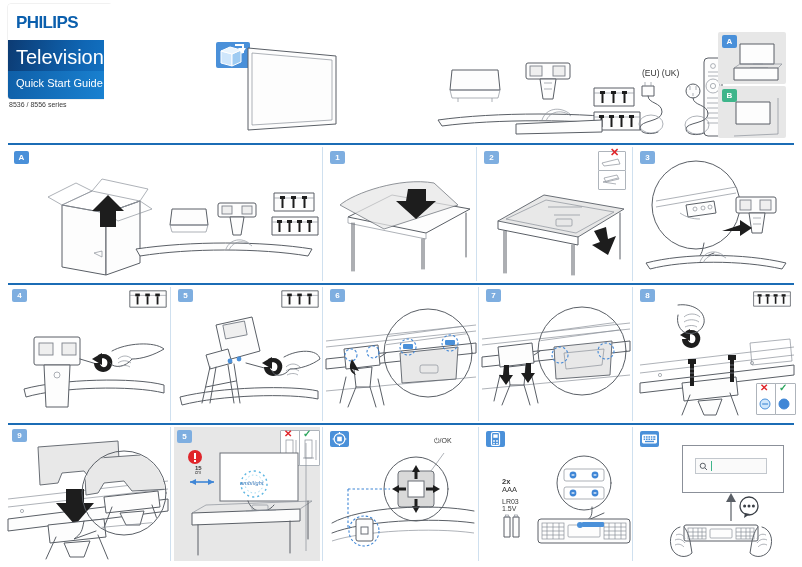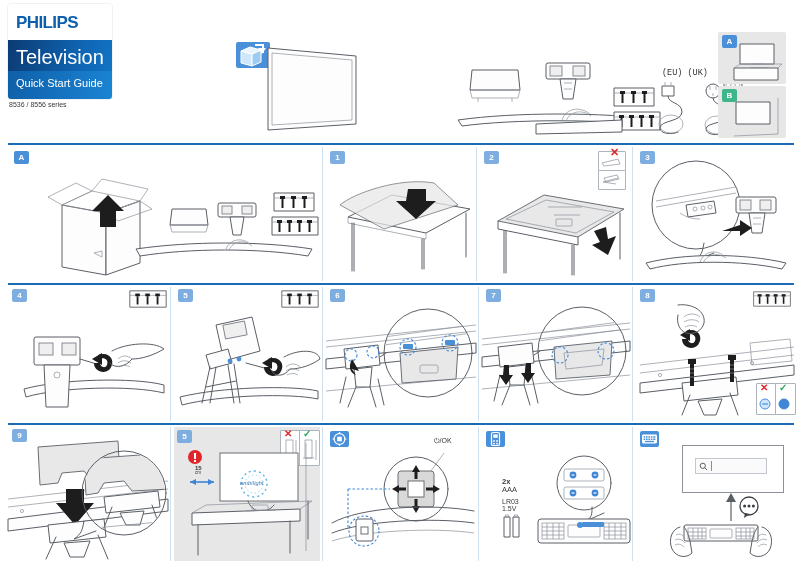--- a/index.html
+++ b/index.html
@@ -73,21 +73,21 @@
     </div>
     <div id="logo-tv">
       <div id="tv-label">Television</div>
     </div>
     <div id="logo-qsg">
       <div id="qsg-label">Quick Start Guide</div>
     </div>
   </div>
   <div id="series-label" class="abs">8536 / 8556 series</div>
 
-  <div class="panel" style="left:124px;top:4px;width:600px;height:138px;font-family:Liberation Mono, monospace;">
+  <div class="panel" style="left:104px;top:4px;width:600px;height:138px;">
 
     <div class="abs" style="left:112px;top:38px;width:34px;height:26px;background:#4a90d9;border-radius:2px;">
       <svg width="34" height="26" viewBox="0 0 34 26">
         <path d="M5 9 L5 21 L16 24 L16 12 Z" fill="#cfe6fb" stroke="#fff" stroke-width="1"></path>
         <path d="M16 12 L16 24 L25 20 L25 8 Z" fill="#9ecbf2" stroke="#fff" stroke-width="1"></path>
         <path d="M5 9 L14 5 L25 8 L16 12 Z" fill="#eaf5fe" stroke="#fff" stroke-width="1"></path>
         <path d="M19 3 L27 3 L27 11" fill="none" stroke="#fff" stroke-width="2"></path>
         <path d="M30 6 l-4 6 l-4 -6 z" fill="#fff"></path>
       </svg>
     </div>

